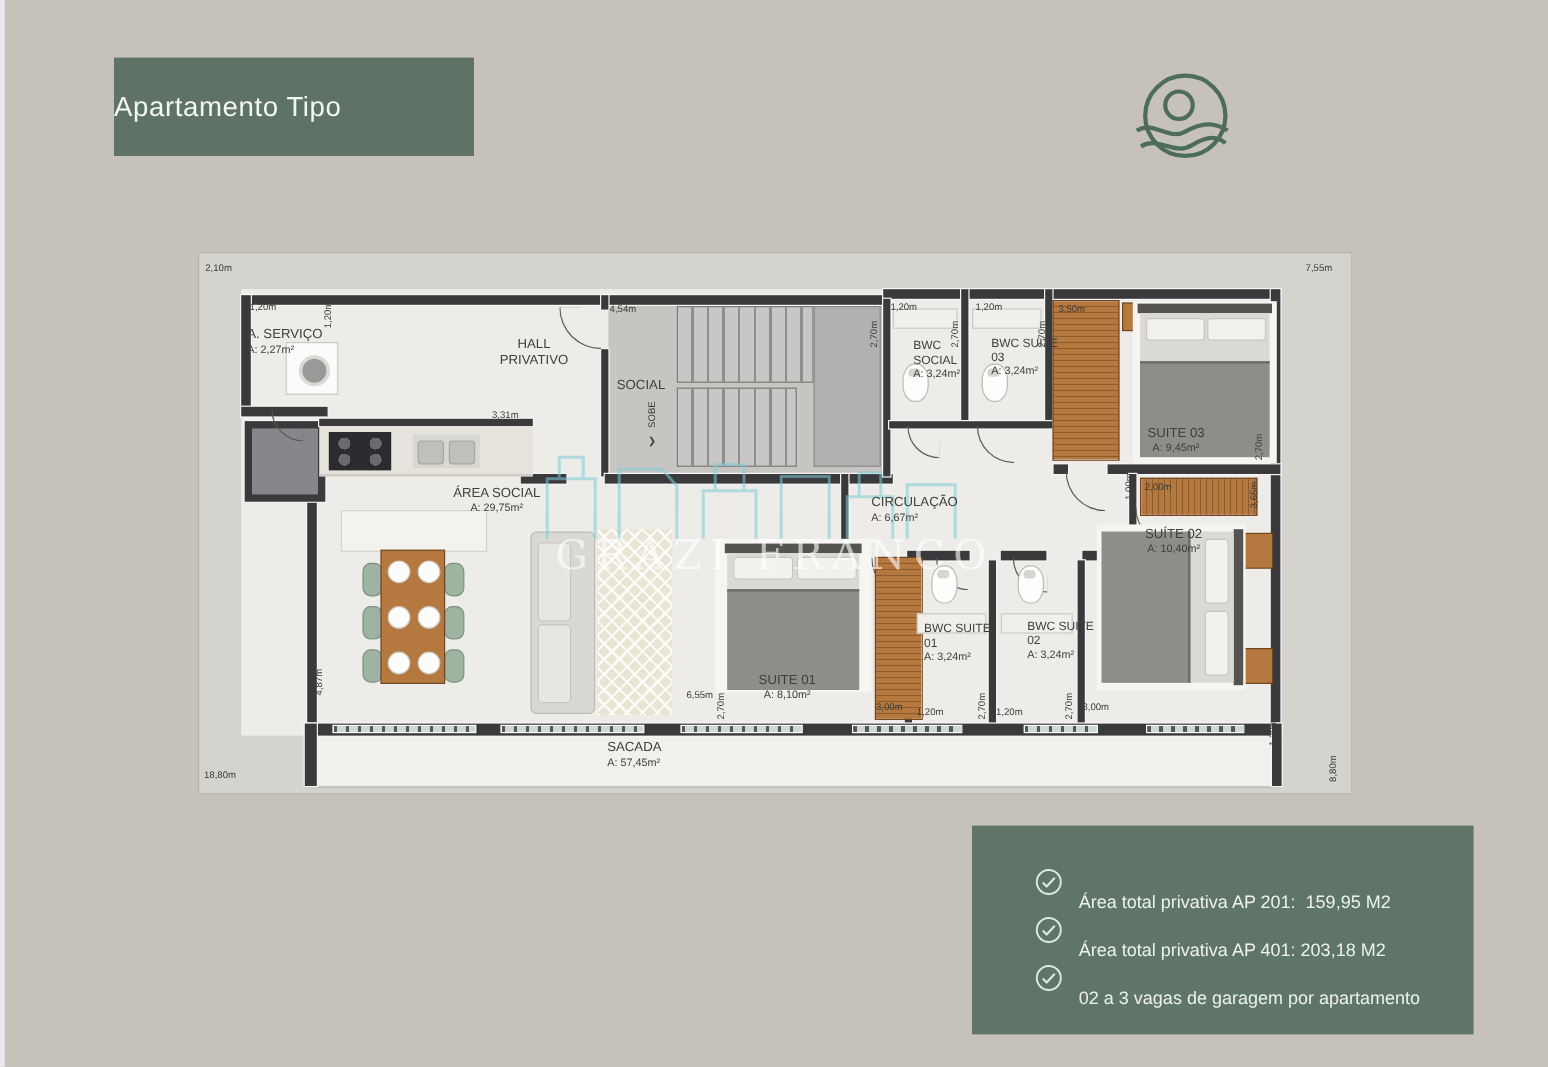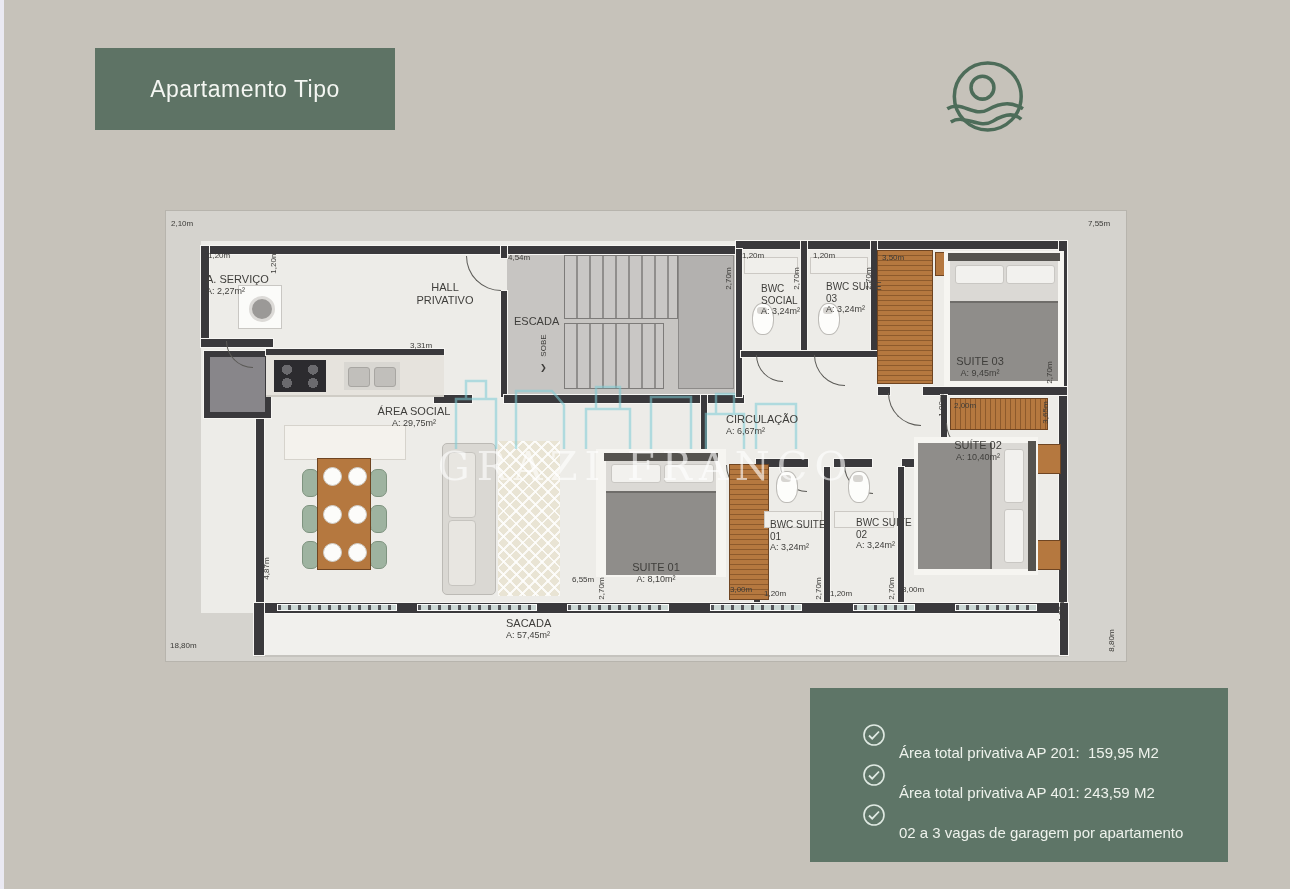--- a/index.html
+++ b/index.html
@@ -2,21 +2,21 @@
 <html><head>
 <meta charset="utf-8">
 <style>
   html,body{margin:0;padding:0;}
   body{width:1290px;height:889px;position:relative;background:#c6c2ba;
        font-family:"Liberation Sans",sans-serif;overflow:hidden;}
   .edge-strip{position:absolute;left:0;top:0;width:4px;height:889px;background:#eae9f2;}
 
   
   .header-box{position:absolute;left:95px;top:48px;width:300px;height:82px;background:#5e7365;
-      display:flex;align-items:center;justify-content:center;}
+      display:flex;align-items:center;justify-content:flex-start;}
   .header-box span{color:#f4f6f2;font-size:23px;letter-spacing:.5px;}
 
   
   .logo{position:absolute;left:942px;top:50px;width:290px;height:100px;display:flex;align-items:center;}
   .logo svg{width:88px;height:88px;flex:0 0 auto;}
   .logo-text{margin-left:8px;color:#4d6c59;position:relative;height:92px;width:195px;}
   .logo-top{position:absolute;left:6px;top:6px;font-size:15px;}
   .logo-name{position:absolute;left:0px;top:16px;font-family:"DejaVu Serif",serif;font-style:italic;
       font-size:45px;letter-spacing:1px;}
   .logo-sub{position:absolute;left:6px;top:70px;font-size:14px;letter-spacing:1px;}
@@ -99,21 +99,21 @@
   .sofa::before{top:8px;} .sofa::after{bottom:8px;}
   .rug{position:absolute;left:332px;top:230px;width:62px;height:155px;background:#e9e4d4;
       background-image:repeating-linear-gradient(45deg,rgba(255,255,255,.8) 0 2px,transparent 2px 9px),
         repeating-linear-gradient(-45deg,rgba(255,255,255,.8) 0 2px,transparent 2px 9px);}
   .toilet{position:absolute;width:20px;height:30px;background:#fdfdfb;border:1px solid #bdbbb7;border-radius:45%;}
   .toilet::after{content:"";position:absolute;left:4px;top:3px;width:10px;height:7px;background:#d7d5d1;border-radius:3px;}
   .bsink{position:absolute;background:#f0efeb;border:1px solid #ccc9c4;}
 
   
   .wm{position:absolute;text-align:center;color:rgba(255,255,255,.62);font-family:"DejaVu Serif",serif;}
-  .wm .w1{font-size:40px;letter-spacing:7px;}
+  .wm .w1{font-size:34px;letter-spacing:7px;}
   .wm .w2{font-size:21px;letter-spacing:11px;margin-top:2px;}
   .wm-sky{position:absolute;left:280px;top:158px;opacity:.55;}
 
   
   .info-box{position:absolute;left:810px;top:688px;width:418px;height:174px;background:#5e7567;
       display:flex;flex-direction:column;justify-content:center;padding:0;}
   .info-row{display:flex;align-items:center;height:40px;padding-left:52px;}
   .info-row svg{width:24px;height:24px;margin-right:13px;flex:0 0 auto;}
   .info-row span{color:#eef2ec;font-size:15px;white-space:pre;margin-top:34px;}
 </style>
@@ -276,21 +276,21 @@
   </div>
 
   <div class="rlabel" style="left:40px;top:62px;width:92px">
     <span class="rname">A. SERVIÇO</span>
     <span class="rarea">A: 2,27m²</span>
   </div>
   <div class="rlabel ctr" style="left:240px;top:70px;width:78px">
     <span class="rname">HALL PRIVATIVO</span>
   </div>
   <div class="rlabel" style="left:348px;top:104px">
-    <span class="rname">ESCADA</span>
+    <span class="rname">SOCIAL</span>
   </div>
   <div class="rlabel ctr" style="left:192px;top:194px;width:112px">
     <span class="rname">ÁREA SOCIAL</span>
     <span class="rarea">A: 29,75m²</span>
   </div>
   <div class="rlabel" style="left:560px;top:202px;width:92px">
     <span class="rname">CIRCULAÇÃO</span>
     <span class="rarea">A: 6,67m²</span>
   </div>
   <div class="rlabel small" style="left:595px;top:72px;width:50px">
@@ -363,21 +363,21 @@
       <circle cx="12" cy="12" r="10" fill="none" stroke="#dfe9e2" stroke-width="1.6"></circle>
       <path d="M7,12.5 l3.2,3.2 L17,8.5" fill="none" stroke="#dfe9e2" stroke-width="1.8"></path>
     </svg>
     <span>Área total privativa AP 201:  159,95 M2</span>
   </div>
   <div class="info-row">
     <svg viewBox="0 0 24 24">
       <circle cx="12" cy="12" r="10" fill="none" stroke="#dfe9e2" stroke-width="1.6"></circle>
       <path d="M7,12.5 l3.2,3.2 L17,8.5" fill="none" stroke="#dfe9e2" stroke-width="1.8"></path>
     </svg>
-    <span>Área total privativa AP 401: 243,59 M2</span>
+    <span>Área total privativa AP 401: 203,18 M2</span>
   </div>
   <div class="info-row">
     <svg viewBox="0 0 24 24">
       <circle cx="12" cy="12" r="10" fill="none" stroke="#dfe9e2" stroke-width="1.6"></circle>
       <path d="M7,12.5 l3.2,3.2 L17,8.5" fill="none" stroke="#dfe9e2" stroke-width="1.8"></path>
     </svg>
     <span>02 a 3 vagas de garagem por apartamento</span>
   </div>
 </div>
 

